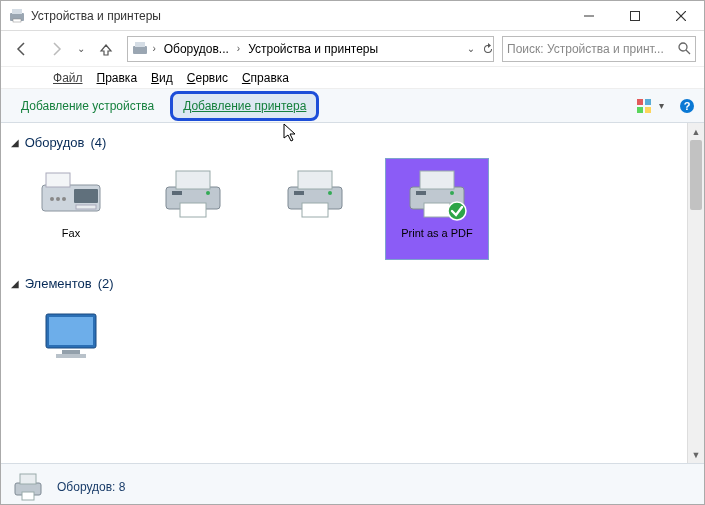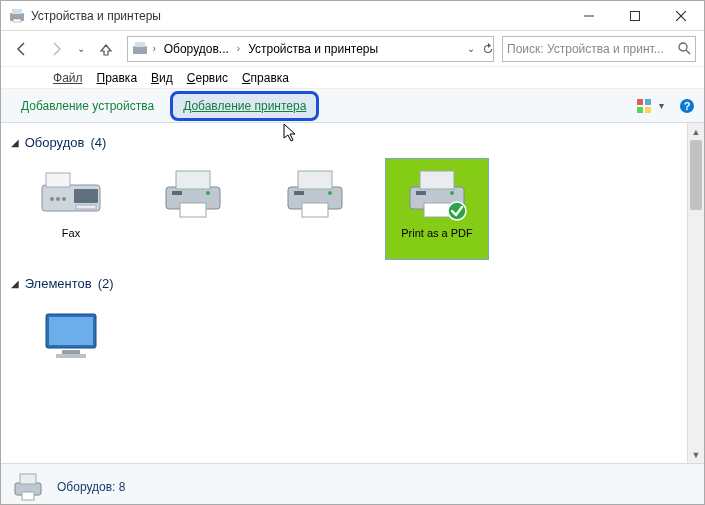--- a/index.html
+++ b/index.html
@@ -29,21 +29,21 @@
   .toolbtn.hl { border:3px solid #1d4ed8; background:#dde8f3; border-radius:8px;text-decoration:underline; }
   .toolbar .spacer{flex:1;}
   .viewicon{ width:18px; height:18px; display:inline-flex; align-items:center; justify-content:center;}
   .helpicon{ width:18px; height:18px; display:inline-flex; align-items:center; justify-content:center; margin-left:10px;}
   .content { position:relative; height: 340px; overflow:hidden; display:flex; }
   .contentbody{ flex:1; overflow-y:auto; padding: 6px 10px 0 10px;}
   .grouphdr { display:flex; align-items:center; gap:6px; margin: 6px 0 8px 0; font-size:13px; color:#062a57; }
   .caret { font-size:10px; color:#333; }
   .items { display:flex; gap: 18px; flex-wrap:wrap; padding-left:8px;}
   .item { width: 104px; display:flex; flex-direction:column; align-items:center; text-align:left; font-size:11px; padding:4px; border:1px solid transparent;}
-  .item.selected{ border:1px solid #7da2ce; background:#84cc16;}
+  .item.selected{ border:1px solid #7da2ce; background:#8b5cf6;}
   .item .iconbox{ width:72px; height:60px; display:flex; align-items:center; justify-content:center; position:relative;}
   .item .lbl{ margin-top:4px; line-height:1.25; min-height:28px;}
   .scrollbar{ width:17px; background:#f0f0f0; border-left:1px solid #ddd; position:relative;}
   .scrollbtn{ height:17px; display:flex; align-items:center; justify-content:center; color:#666; font-size:9px;}
   .thumb{ position:absolute; top:17px; left:2px; right:2px; height:70px; background:#c2c2c2; border-radius:2px;}
   .statusbar{ height:46px; border-top:1px solid #d6dde4; background:#f5f8fb; display:flex; align-items:center; padding:0 10px; gap:12px; font-size:12px; color:#1a3d6a;}
   .statusbar .sicon{ width:34px; height:34px; display:flex; align-items:center; justify-content:center;}
   .cursor { position:absolute; left:283px; top:123px; pointer-events:none; z-index:50;}
   svg { display:block; }
 </style>

